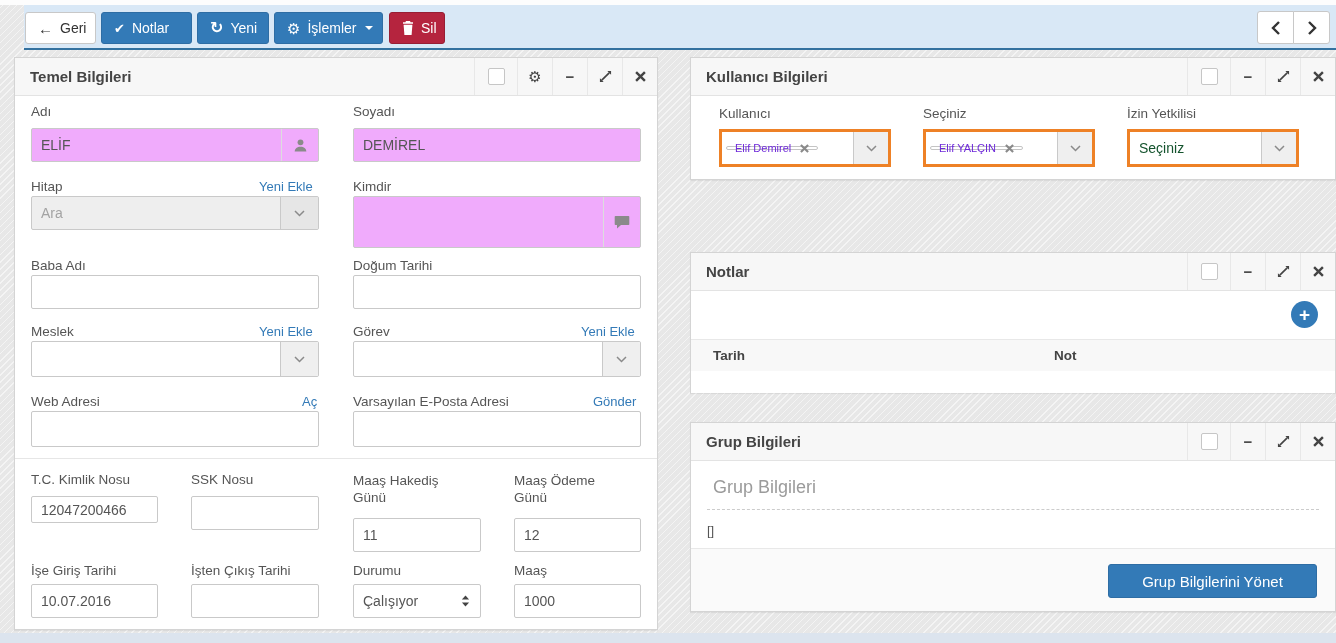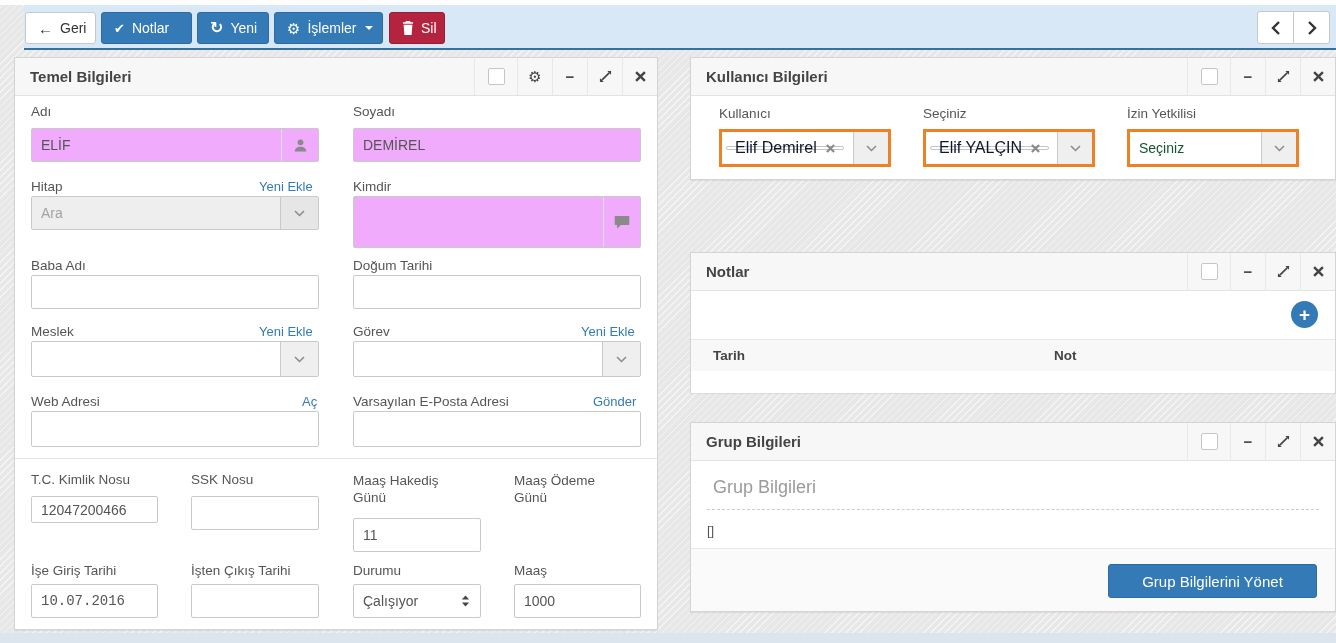--- a/index.html
+++ b/index.html
@@ -37,21 +37,21 @@
   .fb-icon{width:36px;display:flex;align-items:center;justify-content:center;border-left:1px solid #ddd;color:#8a8a8a}
   .selbox{position:absolute;border:1px solid #c9c9c9;border-radius:2px;background:#fff;box-sizing:border-box;display:flex;align-items:stretch;cursor:pointer}
   .selbox .sb-text{flex:1;display:flex;align-items:center;padding:0 9px;font-size:14px;color:#555}
   .selbox .sb-btn{width:37px;display:flex;align-items:center;justify-content:center;border-left:1px solid #c9c9c9;background:#efefef;border-radius:0 2px 2px 0}
   .selbox.disabled{background:#eee}
   .selbox.disabled .sb-text{color:#a3a3a3}
   .selbox.disabled .sb-btn{background:#e6e6e6}
   .divline{position:absolute;border-top:1px solid #e6e6e6;left:0;right:0}
   
   .octl{position:absolute;border:3px solid #ee8126;background:#fff;display:flex;align-items:stretch;box-sizing:border-box;cursor:pointer}
-  .octl .chip{display:inline-flex;align-items:center;gap:9px;margin:14px 4px;padding:0 8px;border:1px solid #c4c4c4;border-radius:3px;font-size:16px;color:#0f172a;background:#fff;white-space:nowrap}
+  .octl .chip{display:inline-flex;align-items:center;gap:9px;margin:14px 4px;padding:0 8px;border:1px solid #c4c4c4;border-radius:3px;font-size:11px;color:#6d28d9;background:#fff;white-space:nowrap}
   .octl .spacer{flex:1}
   .octl .dd{width:34px;display:flex;align-items:center;justify-content:center;border-left:1px solid #c9c9c9;background:#efefef}
   .octl .phtext{display:flex;align-items:center;padding-left:9px;font-size:14px;color:#14532d;flex:1}
   
   .plusbtn{position:absolute;width:27px;height:27px;border-radius:50%;background:#337ab7;color:#fff;display:flex;align-items:center;justify-content:center;font-size:19px;font-weight:bold;cursor:pointer;line-height:1}
   .thead{position:absolute;background:#f8f8f8;border-top:1px solid #e8e8e8;border-bottom:1px solid #e8e8e8;left:0;right:0}
   .th{position:absolute;font-size:13.5px;font-weight:bold;color:#444;top:8px}
   
   .grup-title{position:absolute;font-size:18px;color:#9b9b9b}
   .dashline{position:absolute;border-top:1px dashed #ccc;left:16px;right:16px}
@@ -202,26 +202,27 @@
 
   <div class="divline" style="top:400px"></div>
 
   <span class="lbl" style="left:16px;top:414px">T.C. Kimlik Nosu</span>
   <span class="lbl" style="left:176px;top:414px">SSK Nosu</span>
   <span class="lbl wrap" style="left:338px;top:414px;width:112px">Maaş Hakediş Günü</span>
   <span class="lbl wrap" style="left:499px;top:414px;width:112px">Maaş Ödeme Günü</span>
   <input class="inp" style="left: 16px; top: 438px; width: 127px; height: 27px;" value="12047200466">
   <input class="inp" style="left: 176px; top: 438px; width: 128px; height: 34px;" value="">
   <input class="inp" style="left: 338px; top: 460px; width: 128px; height: 34px;" value="11">
+  <input class="inp" style="left: 499px; top: 460px; width: 127px; height: 34px;" value="12">
 
   <span class="lbl" style="left:16px;top:505px">İşe Giriş Tarihi</span>
   <span class="lbl" style="left:176px;top:505px">İşten Çıkış Tarihi</span>
   <span class="lbl" style="left:338px;top:505px">Durumu</span>
   <span class="lbl" style="left:499px;top:505px">Maaş</span>
-  <input class="inp" style="left: 16px; top: 526px; width: 127px; height: 34px; font-family: Liberation Mono, monospace;" value="10.07.2016">
+  <input class="inp" style="left: 16px; top: 526px; width: 127px; height: 34px;" value="10.07.2016">
   <input class="inp" style="left: 176px; top: 526px; width: 128px; height: 34px;" value="">
   <div class="selbox" style="left:338px;top:526px;width:128px;height:34px">
     <span class="sb-text">Çalışıyor</span>
     <span style="display:flex;align-items:center;padding-right:10px">
       <svg width="9" height="12" viewBox="0 0 10 12" fill="#444">
           <path d="M5 0l4 4.4H1z"></path>
           <path d="M5 12 1 7.6h8z"></path>
         </svg>
     </span>
   </div>

